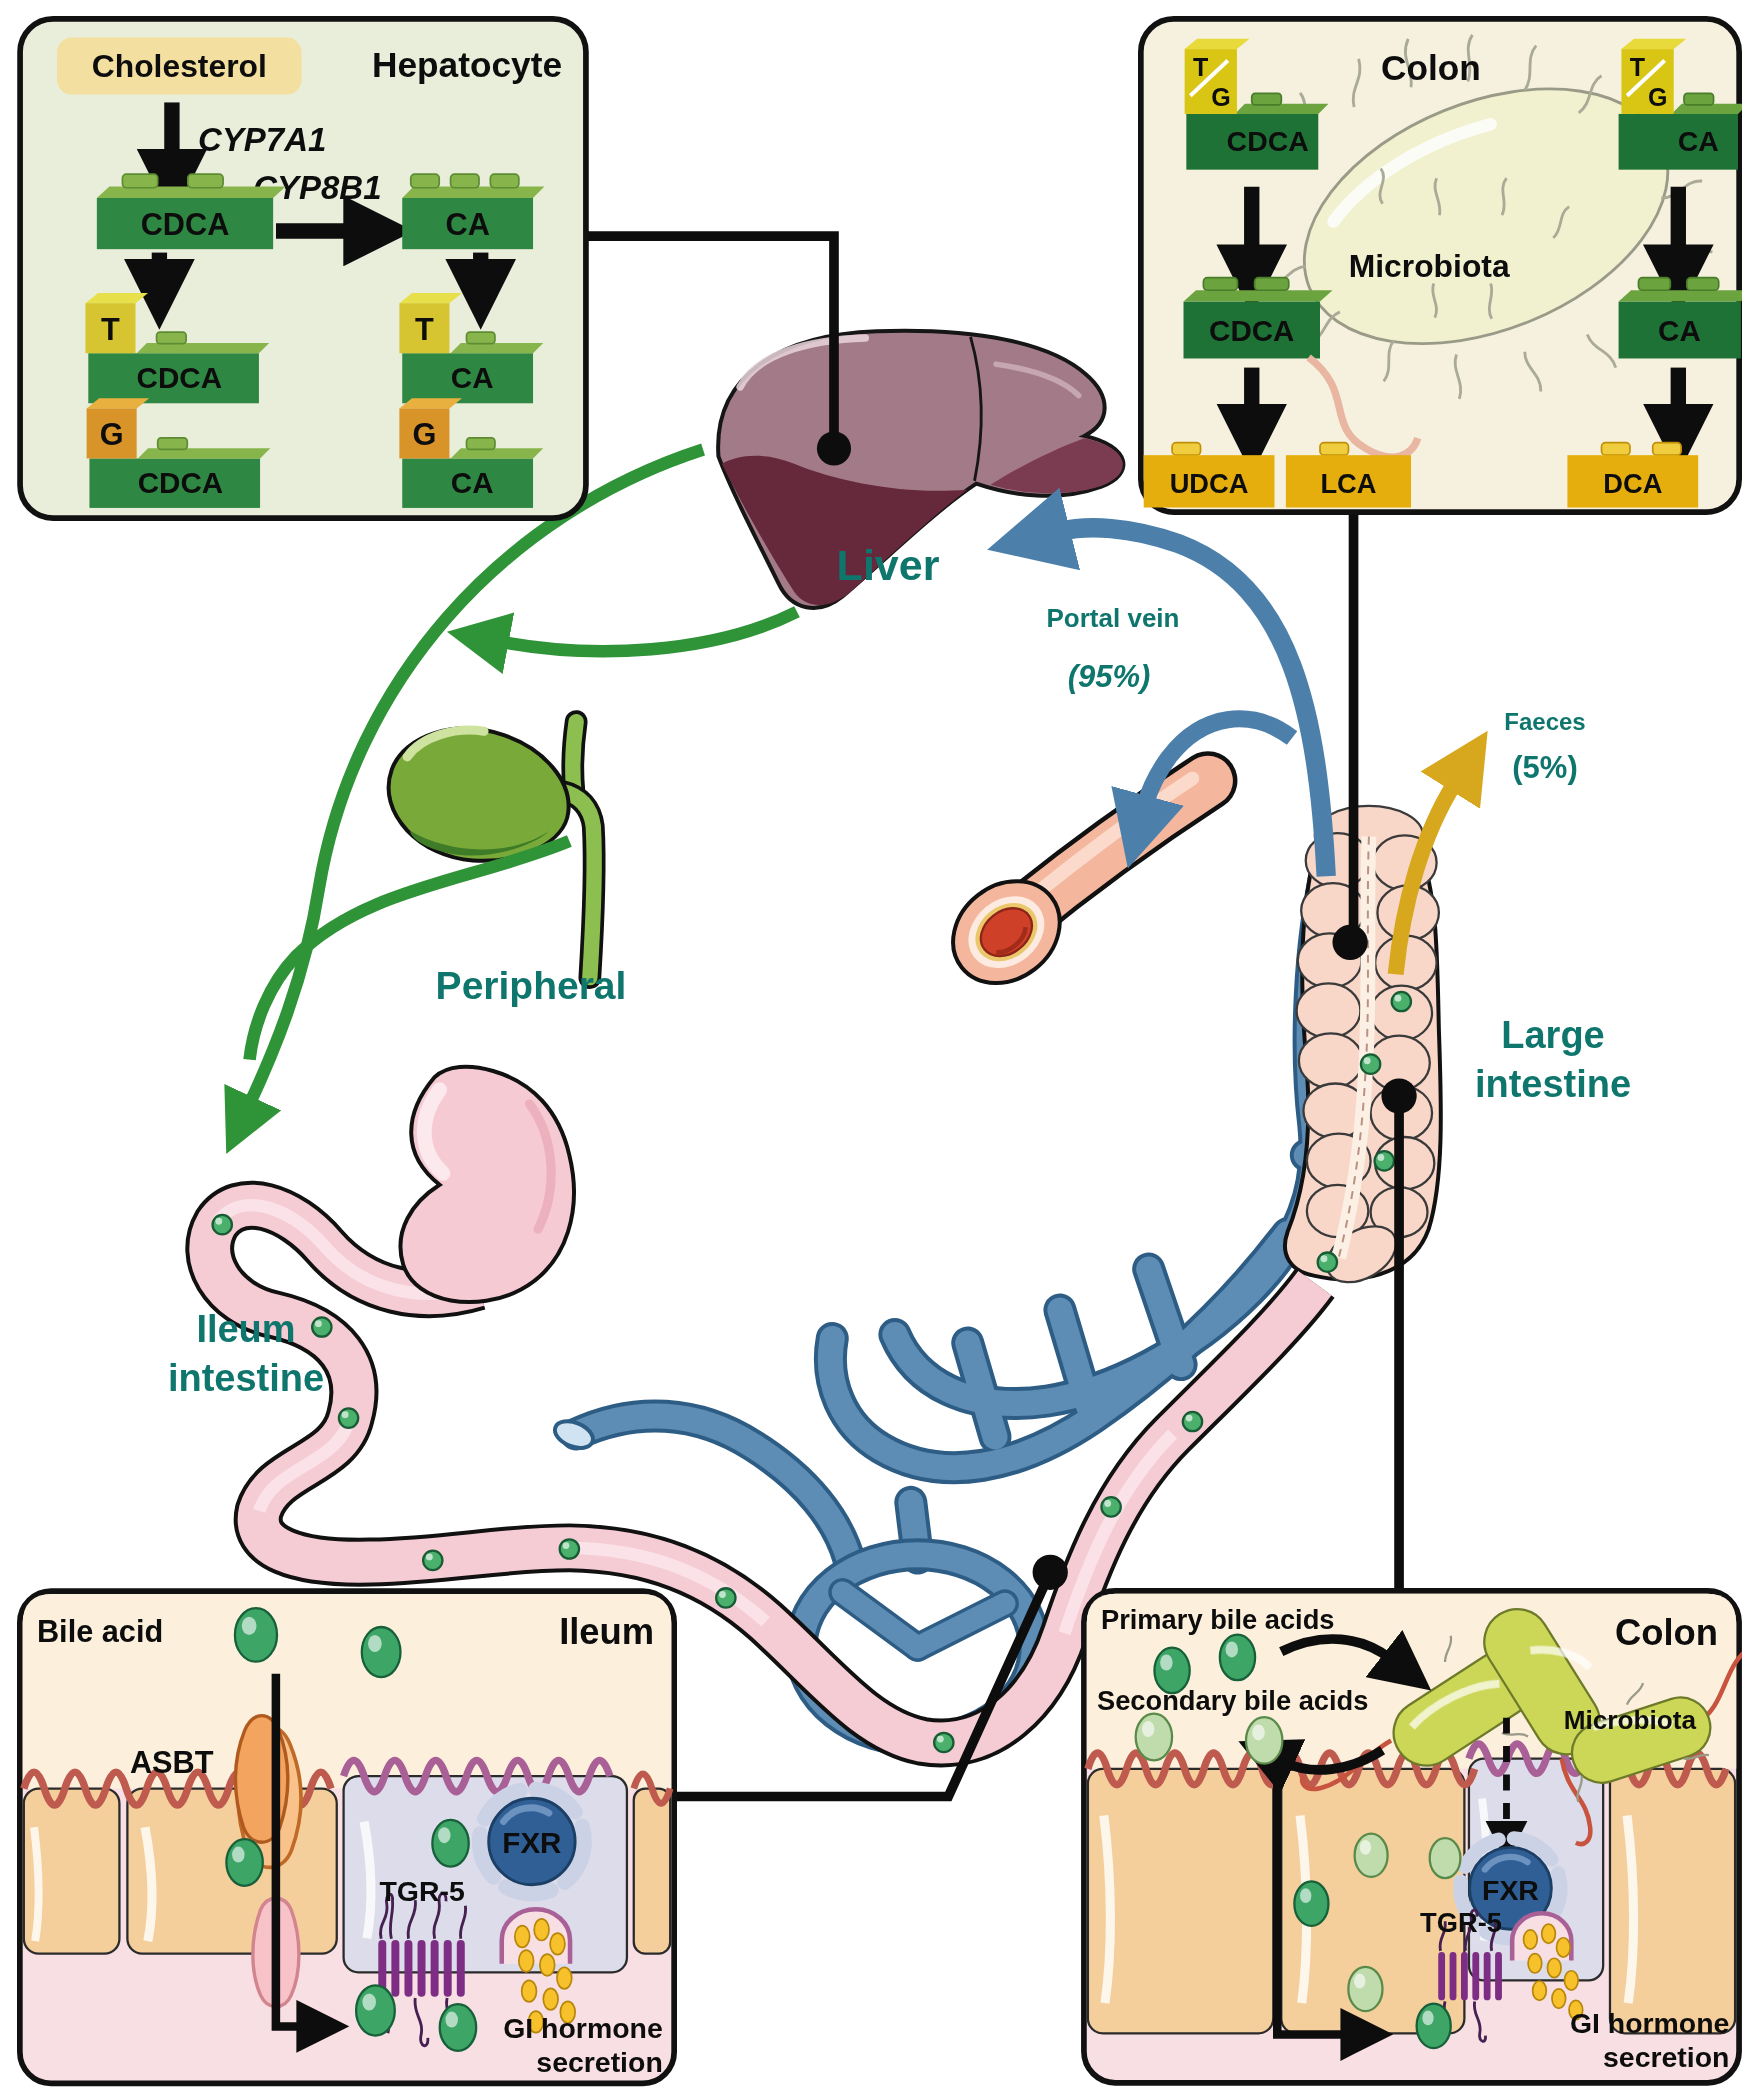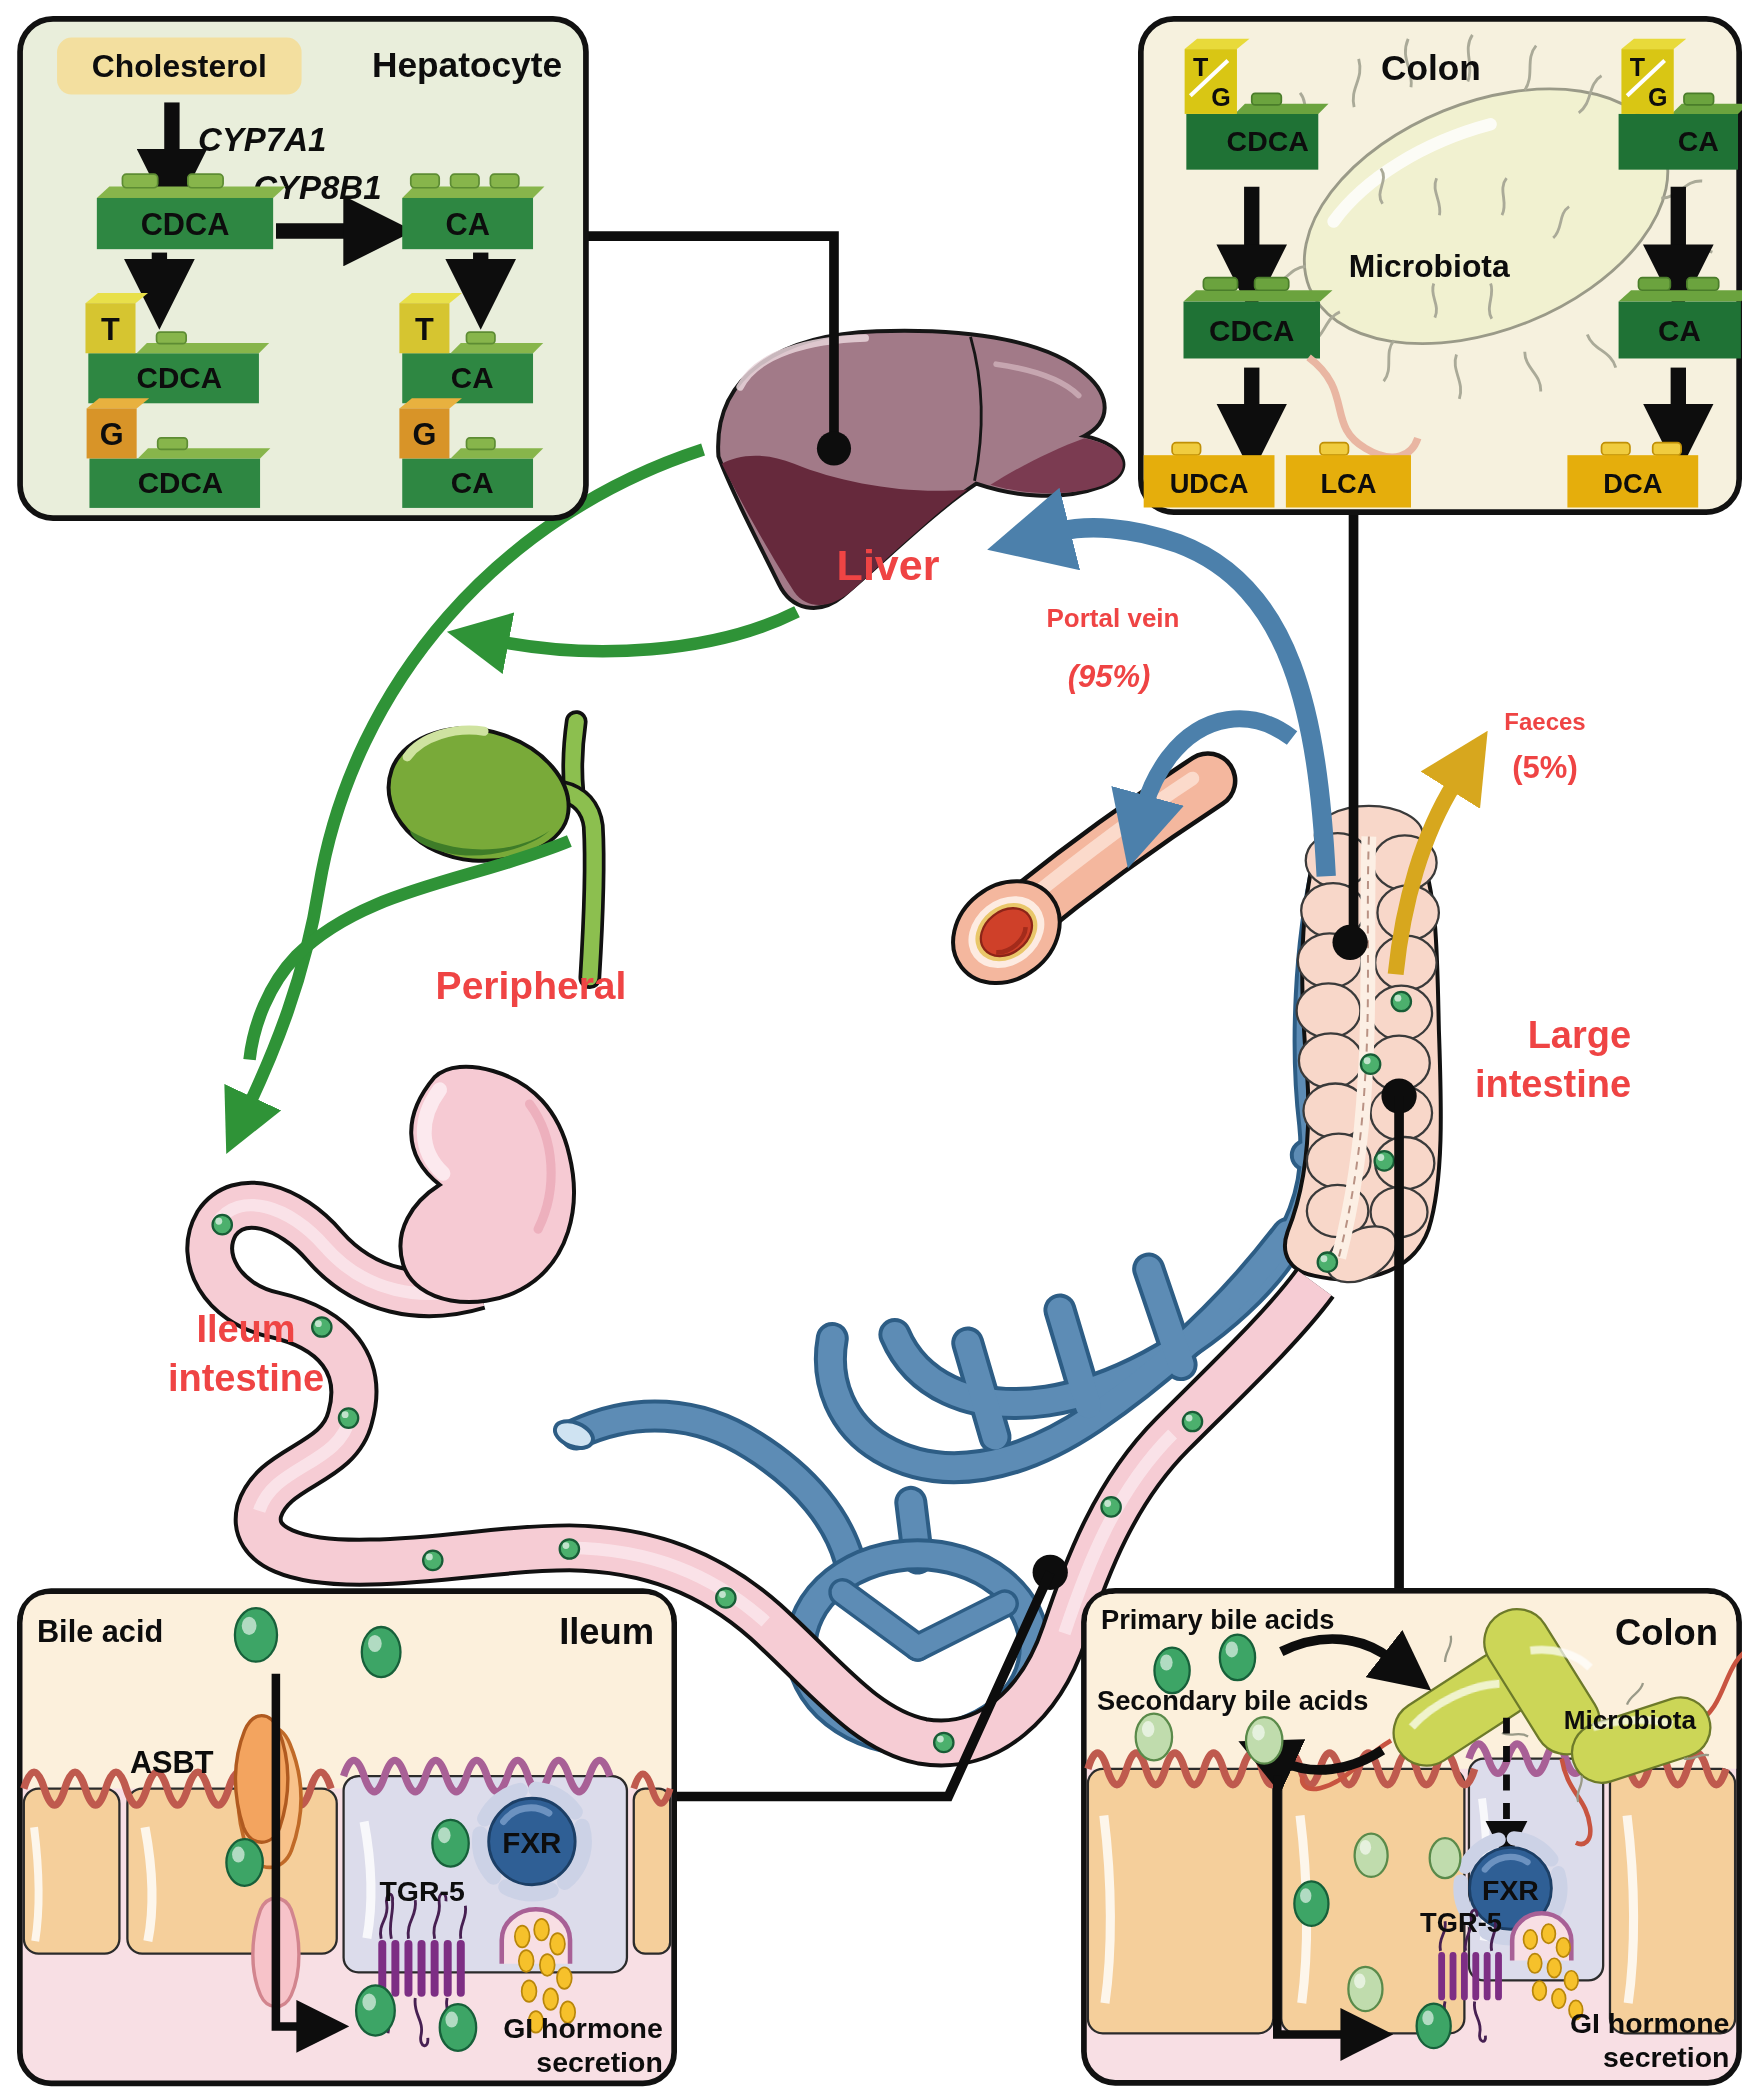--- a/index.html
+++ b/index.html
@@ -2,21 +2,21 @@
 <html style="font-size:9px"><head>
 <meta charset="utf-8">
 <style>
   html,body{margin:0;padding:0;background:#fff;}
   .canvas{position:relative;width:1759px;height:2097px;background:#ffffff;overflow:hidden;
           font-family:"Liberation Sans",sans-serif;}
   svg{position:absolute;left:0;top:0;}
   svg text{font-family:"Liberation Sans",sans-serif;font-weight:bold;fill:#0d0d0d;}
   .boxsvg{z-index:3;}
   #central{z-index:1;}
-  .lbl{position:absolute;z-index:4;color:#ef4444;font-weight:bold;text-align:center;
+  .lbl{position:absolute;z-index:4;color:#0f766e;font-weight:bold;text-align:center;
        transform:translate(-50%,-50%);white-space:pre-line;line-height:1.3;}
 </style>
 </head>
 <body>
 
 <div class="canvas">
 
 <svg id="central" width="1759" height="2097" viewBox="0 0 3090 3685">
   <defs>
     <marker id="mBlk" viewBox="0 0 10 10" refX="1.5" refY="5" markerWidth="4.6" markerHeight="4.6" orient="auto">
@@ -591,17 +591,17 @@
 </svg>
 
 <div class="lbl" style="left:888px;top:566px;font-size:43px;">Liver</div>
 <div class="lbl" style="left:1113px;top:619px;font-size:26px;">Portal vein</div>
 <div class="lbl" style="left:1109px;top:677px;font-size:31px;font-style:italic;">(95%)</div>
 <div class="lbl" style="left:1545px;top:722px;font-size:24px;">Faeces</div>
 <div class="lbl" style="left:1545px;top:768px;font-size:31px;">(5%)</div>
 <div class="lbl" style="left:531px;top:986px;font-size:39px;">Peripheral</div>
 <div class="lbl" style="left:246px;top:1354px;font-size:38px;">Ileum
 intestine</div>
-<div class="lbl" style="left:1553px;top:1060px;font-size:38px;text-align:right;">Large
+<div class="lbl" style="left:1553px;top:1060px;font-size:38px;">Large
 intestine</div>
 
 </div>
 
 
 </body></html>

